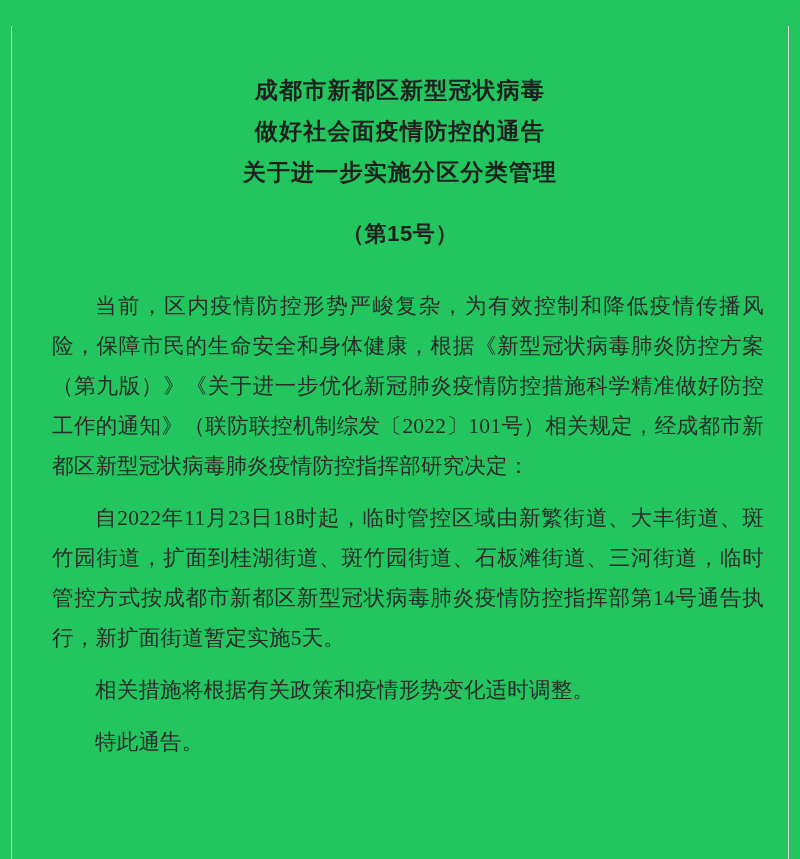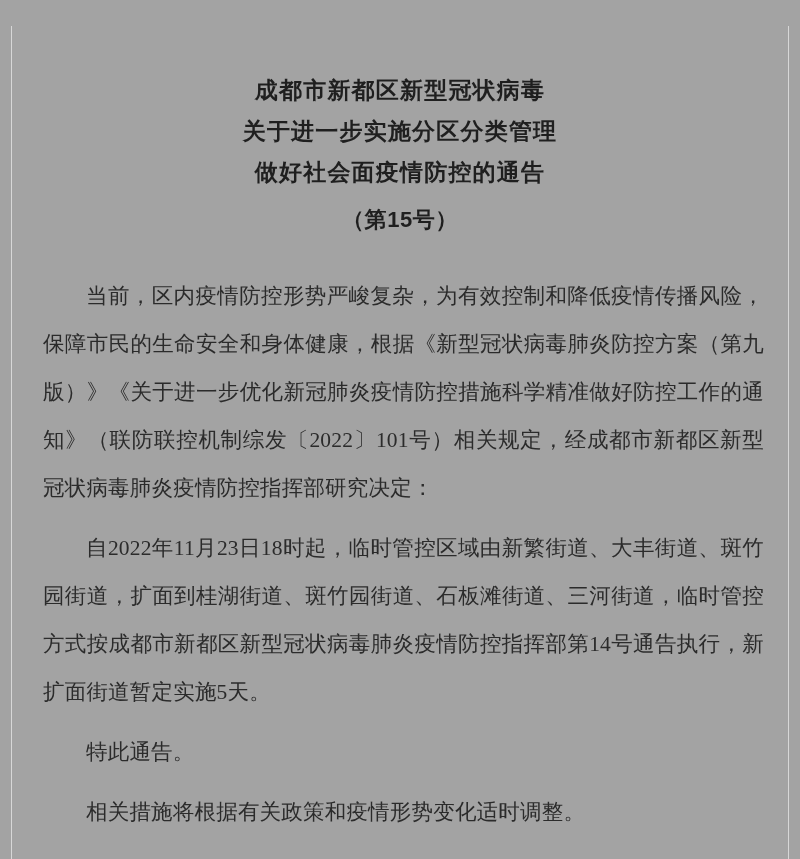--- a/index.html
+++ b/index.html
@@ -12,21 +12,21 @@
     height: 859px;
     font-family: "Liberation Sans", sans-serif;
     color: #2b2b2b;
     overflow: hidden;
   }
   .page {
     position: relative;
     width: 800px;
     height: 859px;
     box-sizing: border-box;
-    background: #a3a3a3;
+    background: #22c55e;
     padding-left: 34px;
   }
   
   .rule {
     position: absolute;
     top: 26px;
     bottom: 0;
     width: 1px;
     background: #d7d7d7;
   }
@@ -53,57 +53,57 @@
     letter-spacing: 1.2px;
     color: #1f1f1f;
   }
   .doc-number {
     font-family: "Liberation Sans", sans-serif;
     font-weight: bold;
     font-size: 22px;
     line-height: 41px;
     letter-spacing: 0.6px;
     color: #1f1f1f;
-    margin-top: 6px;
+    margin-top: 20px;
   }
 
   .body-block {
     margin-top: 32px;
   }
   .para {
     font-family: "Liberation Serif", serif;
     font-size: 21.5px;
-    line-height: 48px;
+    line-height: 40px;
     letter-spacing: 0.2px;
     text-align: justify;
     text-justify: inter-character;
     text-indent: 2em;
     color: #2b2b2b;
-    margin: 0 0 12px 7px;
+    margin: 0 0 12px 16px;
   }
   .para:last-child { margin-bottom: 0; }
 </style>
 </head>
 <body>
 
 <div class="page">
 
   <div class="rule left"></div>
   <div class="rule right"></div>
 
   <div class="content">
 
     <div class="title-block">
       <div class="title-line">成都市新都区新型冠状病毒</div>
+      <div class="title-line">做好社会面疫情防控的通告</div>
       <div class="title-line">关于进一步实施分区分类管理</div>
-      <div class="title-line">做好社会面疫情防控的通告</div>
       <div class="doc-number">（第15号）</div>
     </div>
 
     <div class="body-block">
       <p class="para">当前，区内疫情防控形势严峻复杂，为有效控制和降低疫情传播风险，保障市民的生命安全和身体健康，根据《新型冠状病毒肺炎防控方案（第九版）》《关于进一步优化新冠肺炎疫情防控措施科学精准做好防控工作的通知》（联防联控机制综发〔2022〕101号）相关规定，经成都市新都区新型冠状病毒肺炎疫情防控指挥部研究决定：</p>
       <p class="para">自2022年11月23日18时起，临时管控区域由新繁街道、大丰街道、斑竹园街道，扩面到桂湖街道、斑竹园街道、石板滩街道、三河街道，临时管控方式按成都市新都区新型冠状病毒肺炎疫情防控指挥部第14号通告执行，新扩面街道暂定实施5天。</p>
+      <p class="para">相关措施将根据有关政策和疫情形势变化适时调整。</p>
       <p class="para">特此通告。</p>
-      <p class="para">相关措施将根据有关政策和疫情形势变化适时调整。</p>
     </div>
 
   </div>
 </div>
 
 </body></html>

